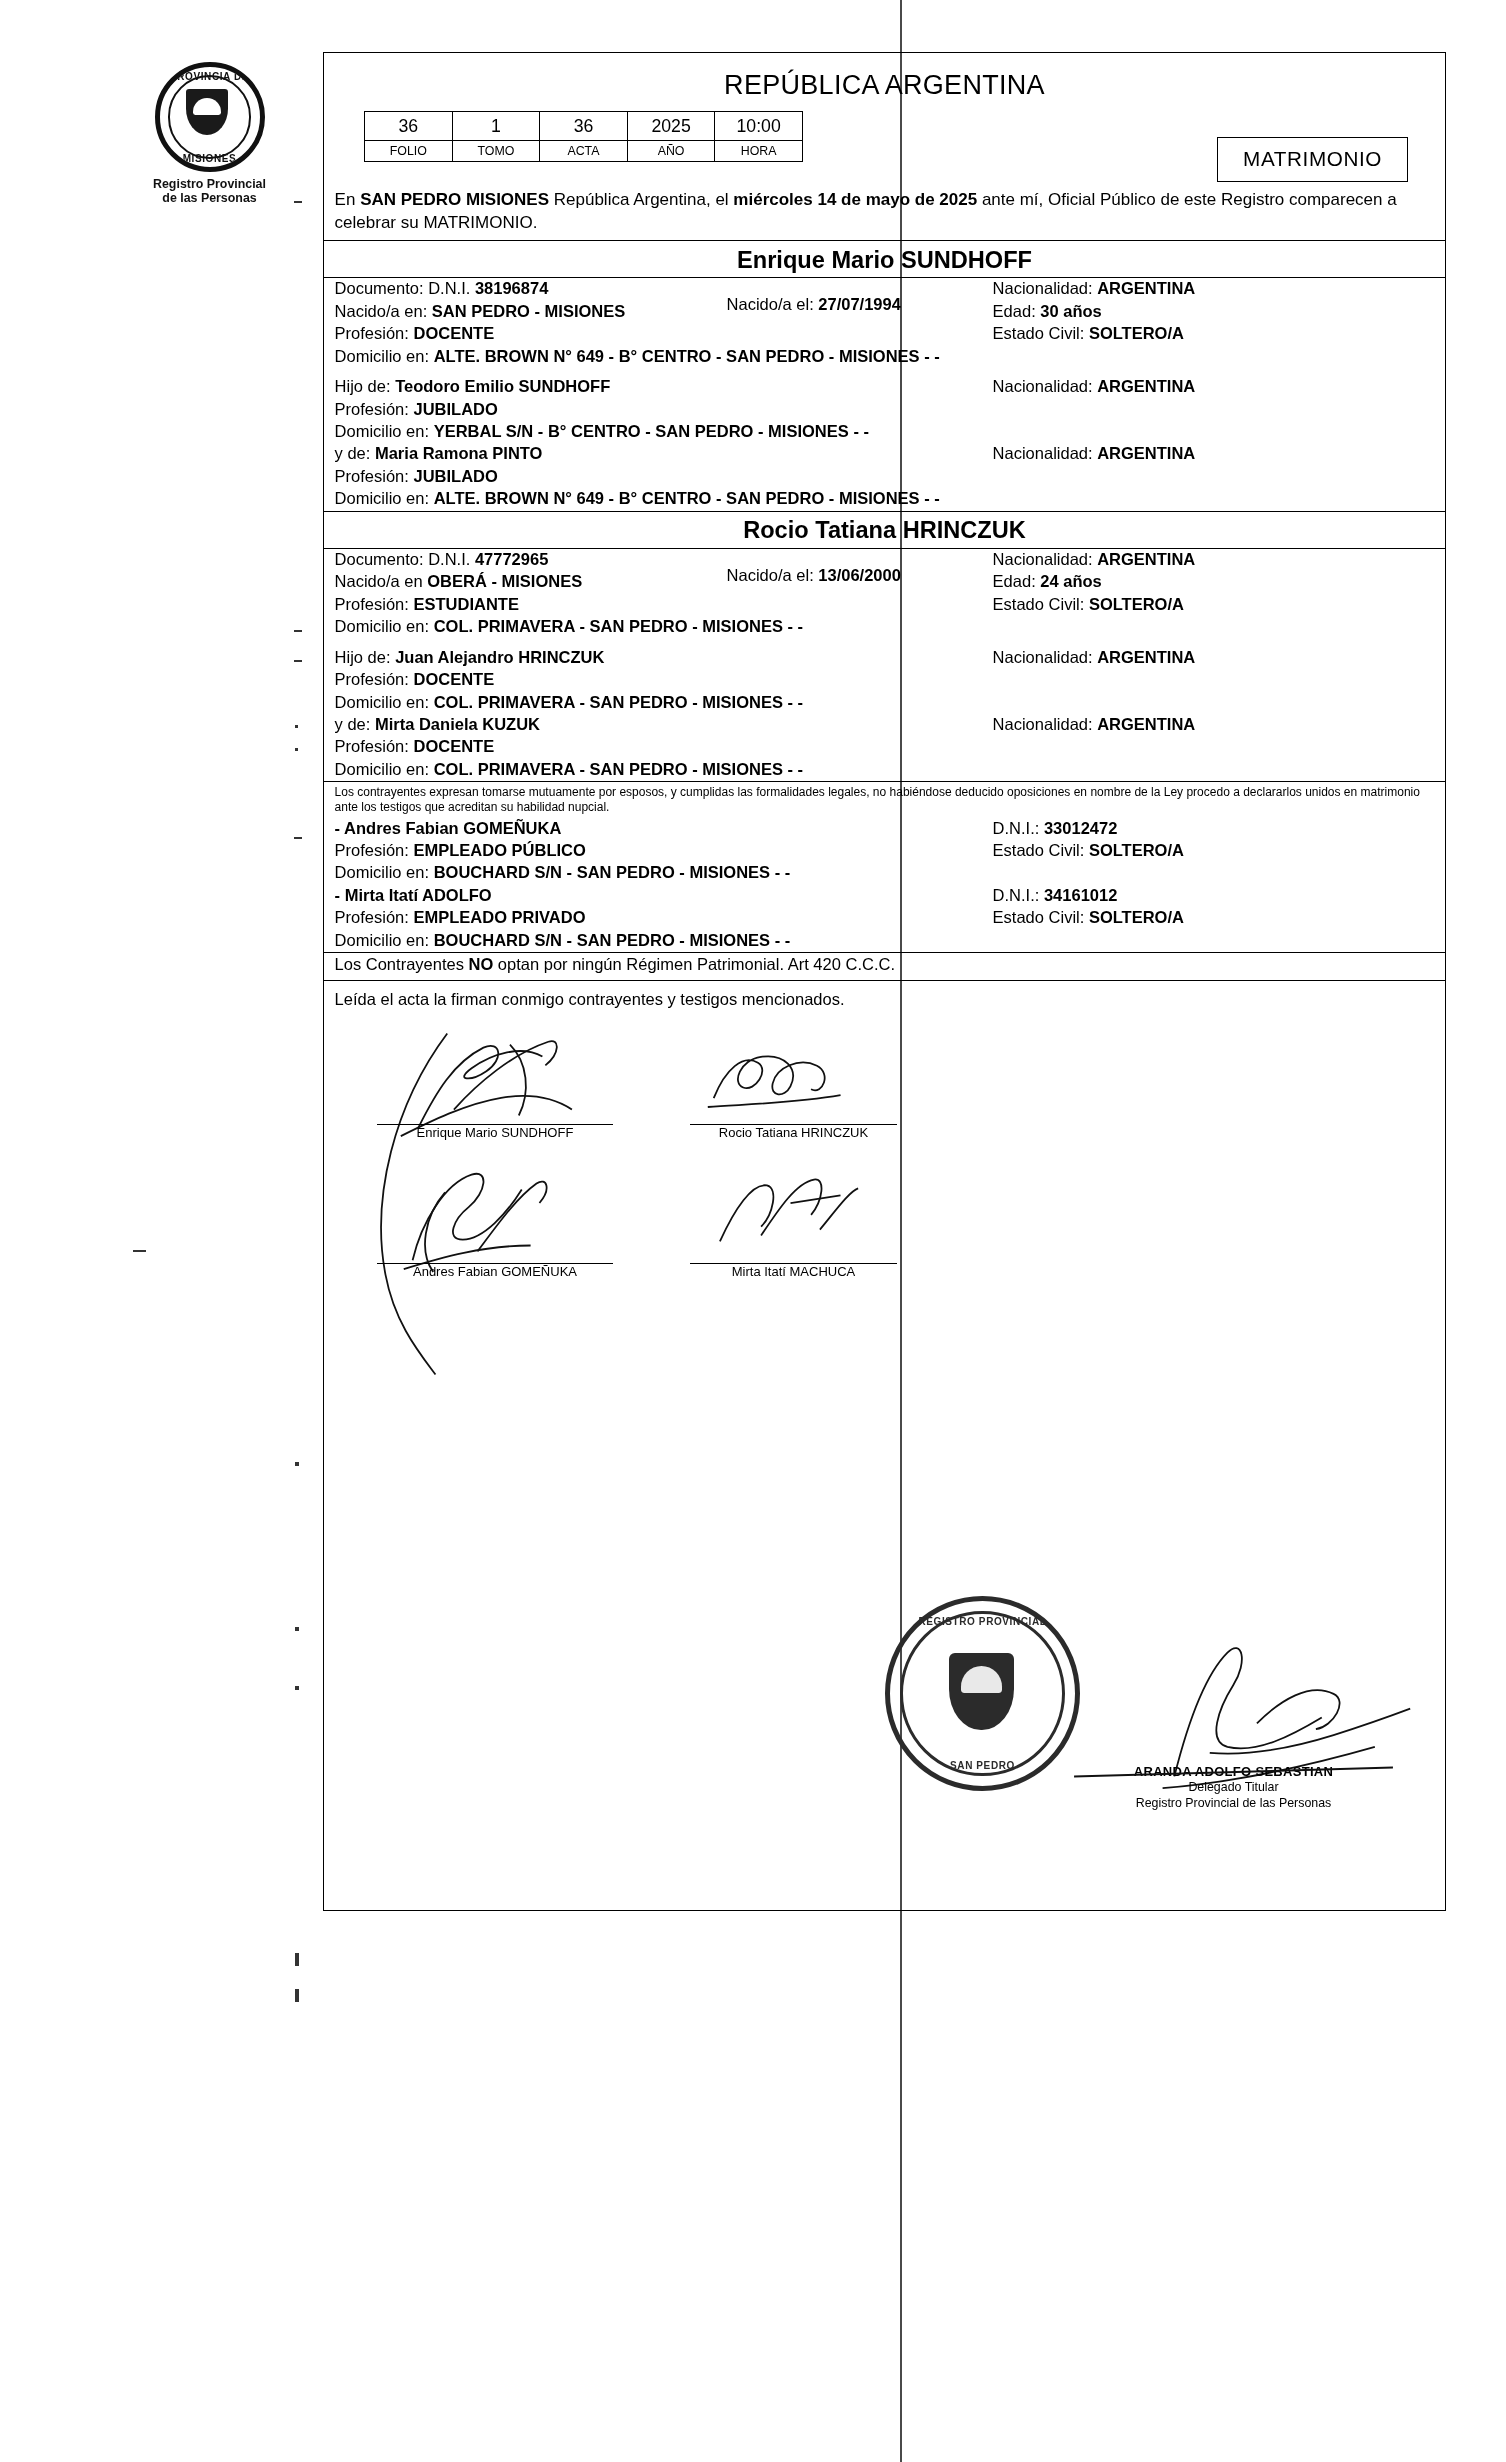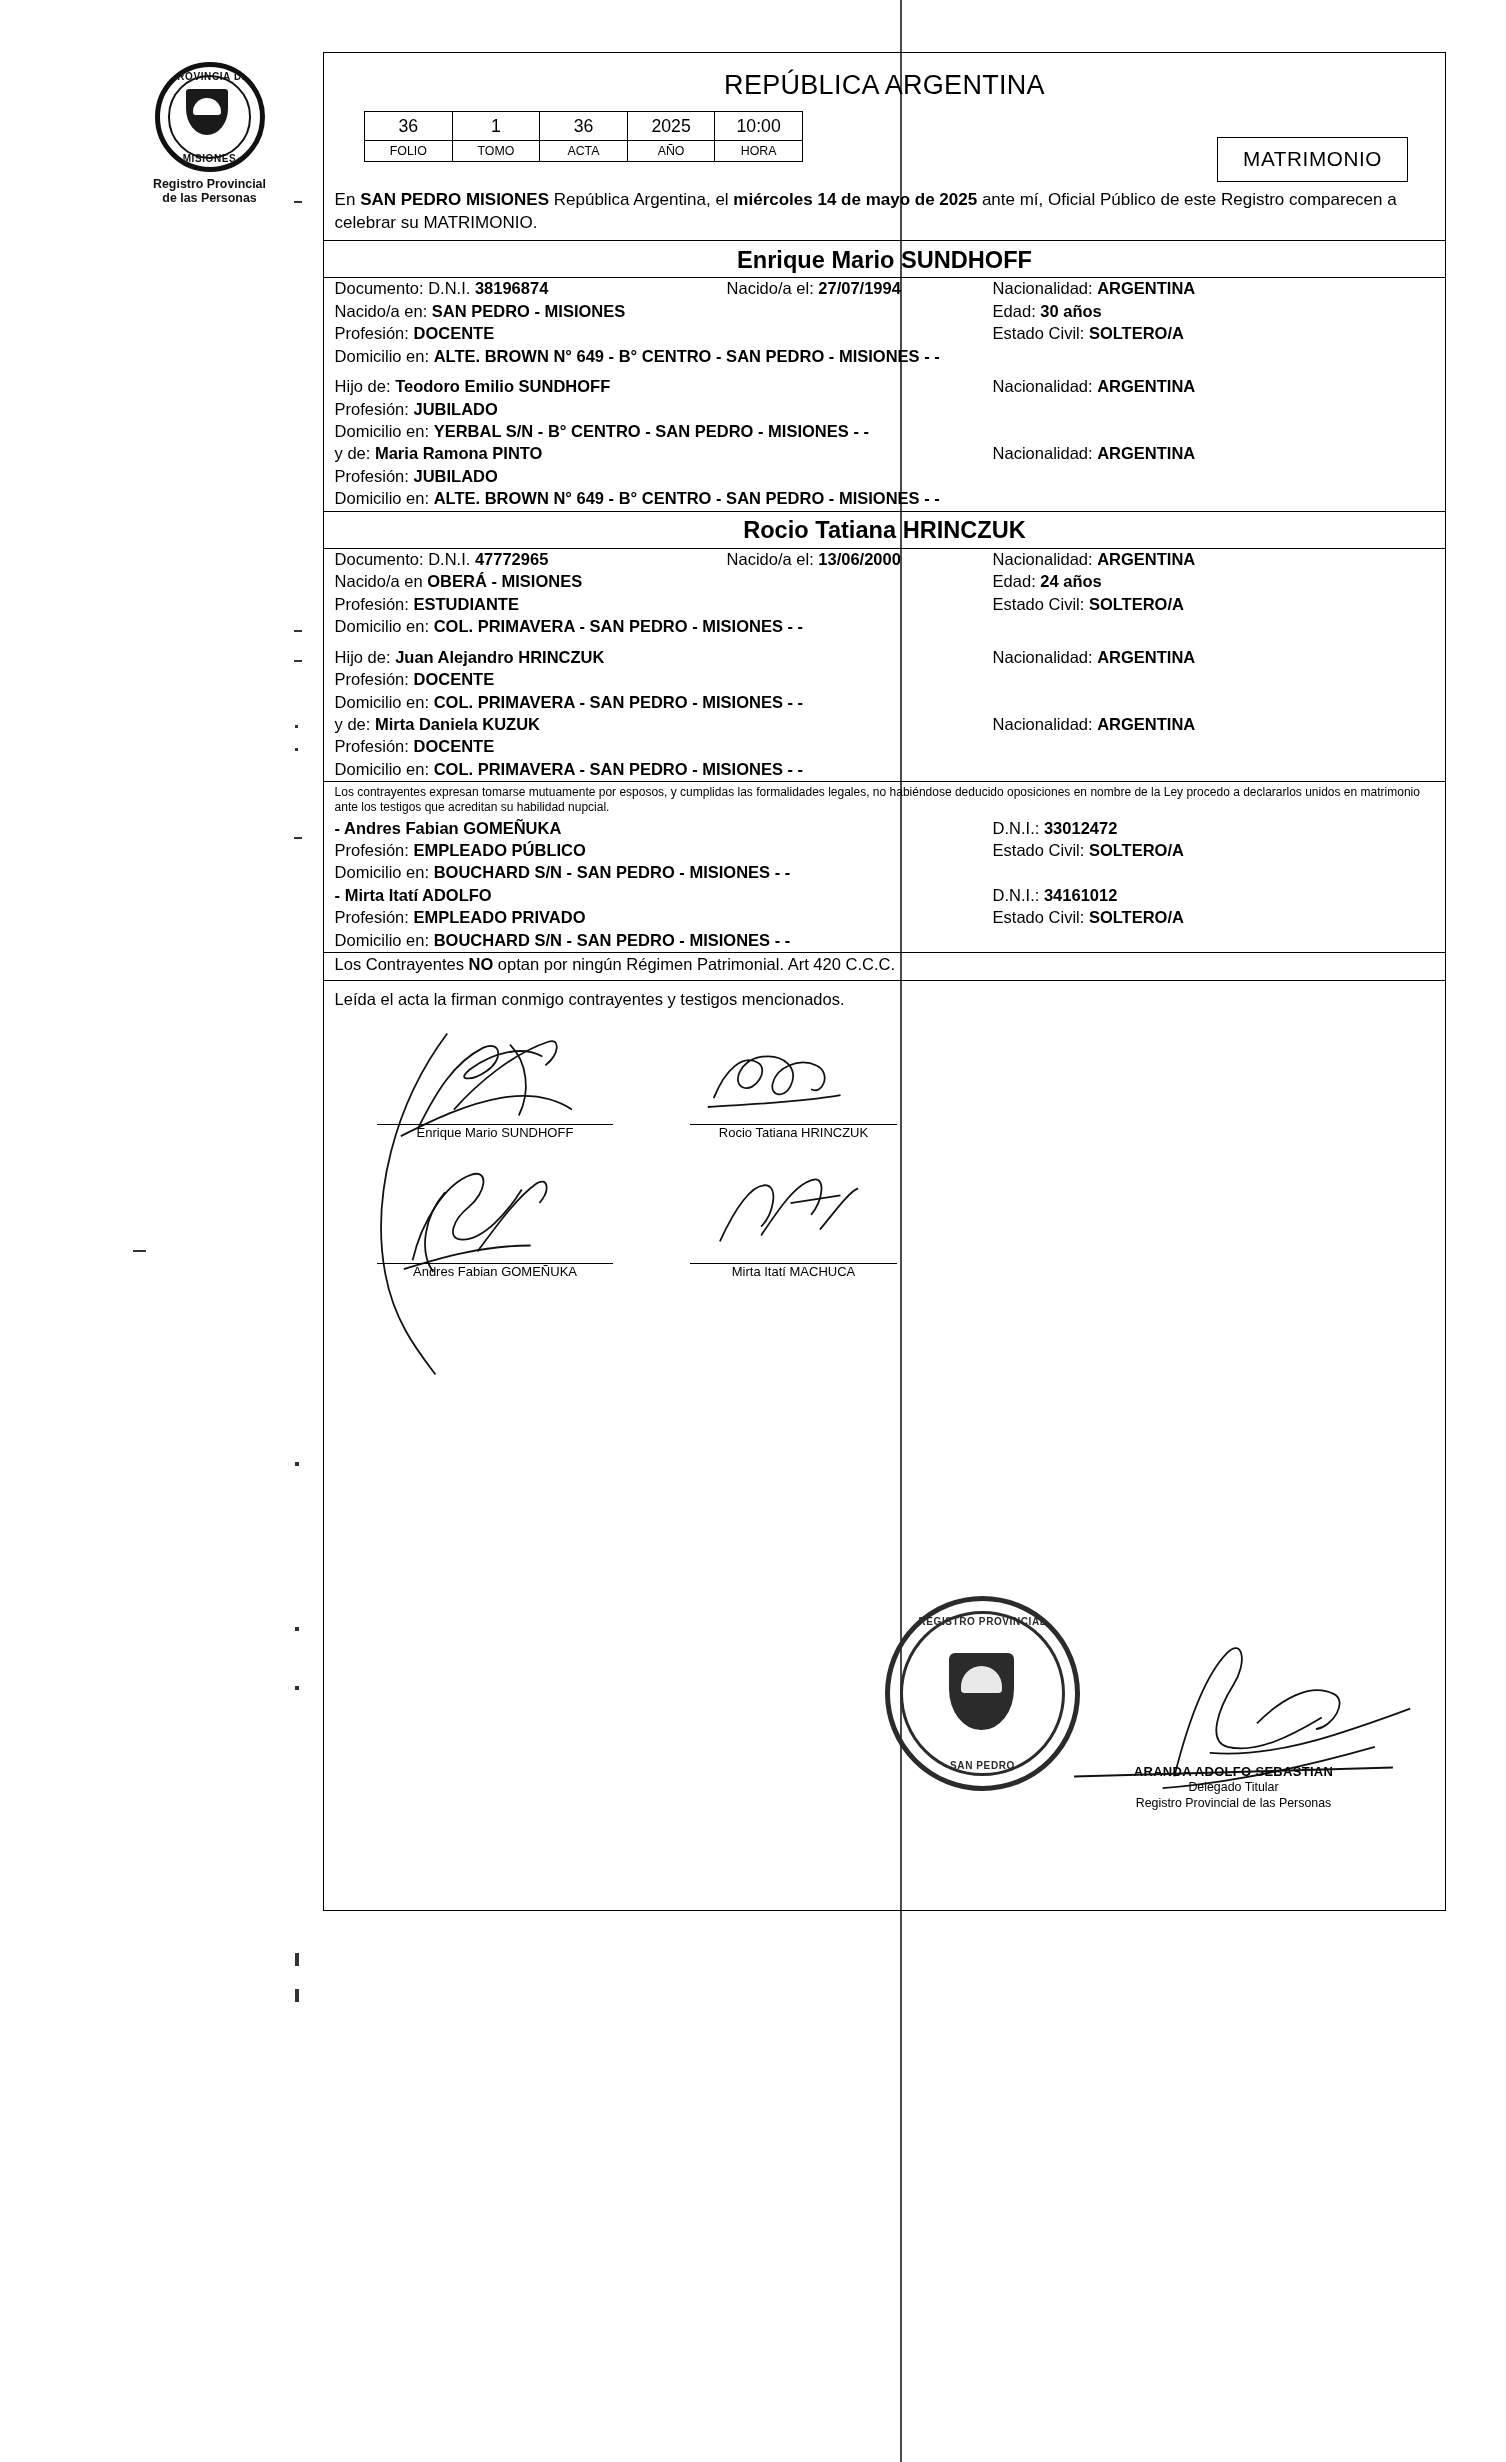--- a/index.html
+++ b/index.html
@@ -181,21 +181,21 @@
   }
   .row .l { display: inline; }
   .row .r {
     position: absolute;
     left: 658px;
     top: 0;
   }
   .row .m {
     position: absolute;
     left: 360px;
-    top: 0;
+    top: 16px;
     padding-left: 32px;
   }
   b { font-weight: bold; }
 
   .gap { height: 8.3px; }
 
   
   .para {
     font-size: 12px;
     line-height: 1.33;

